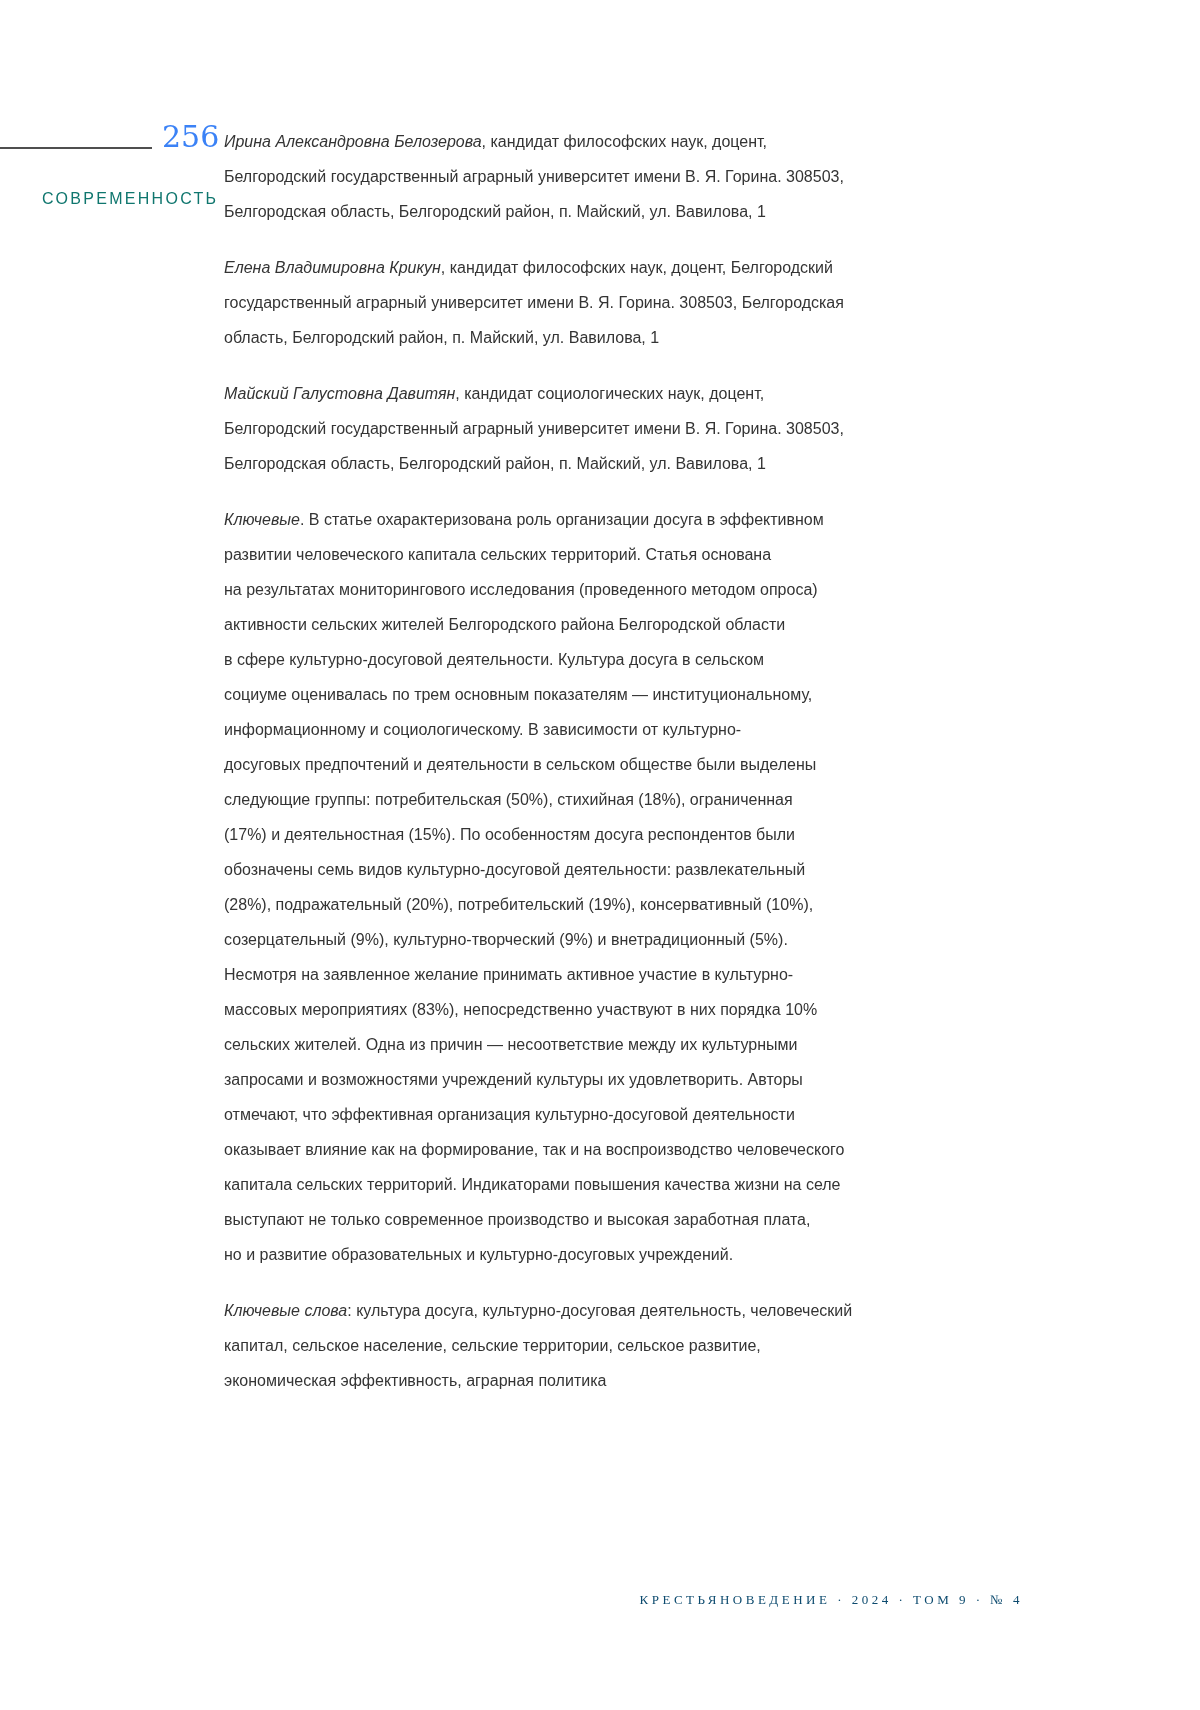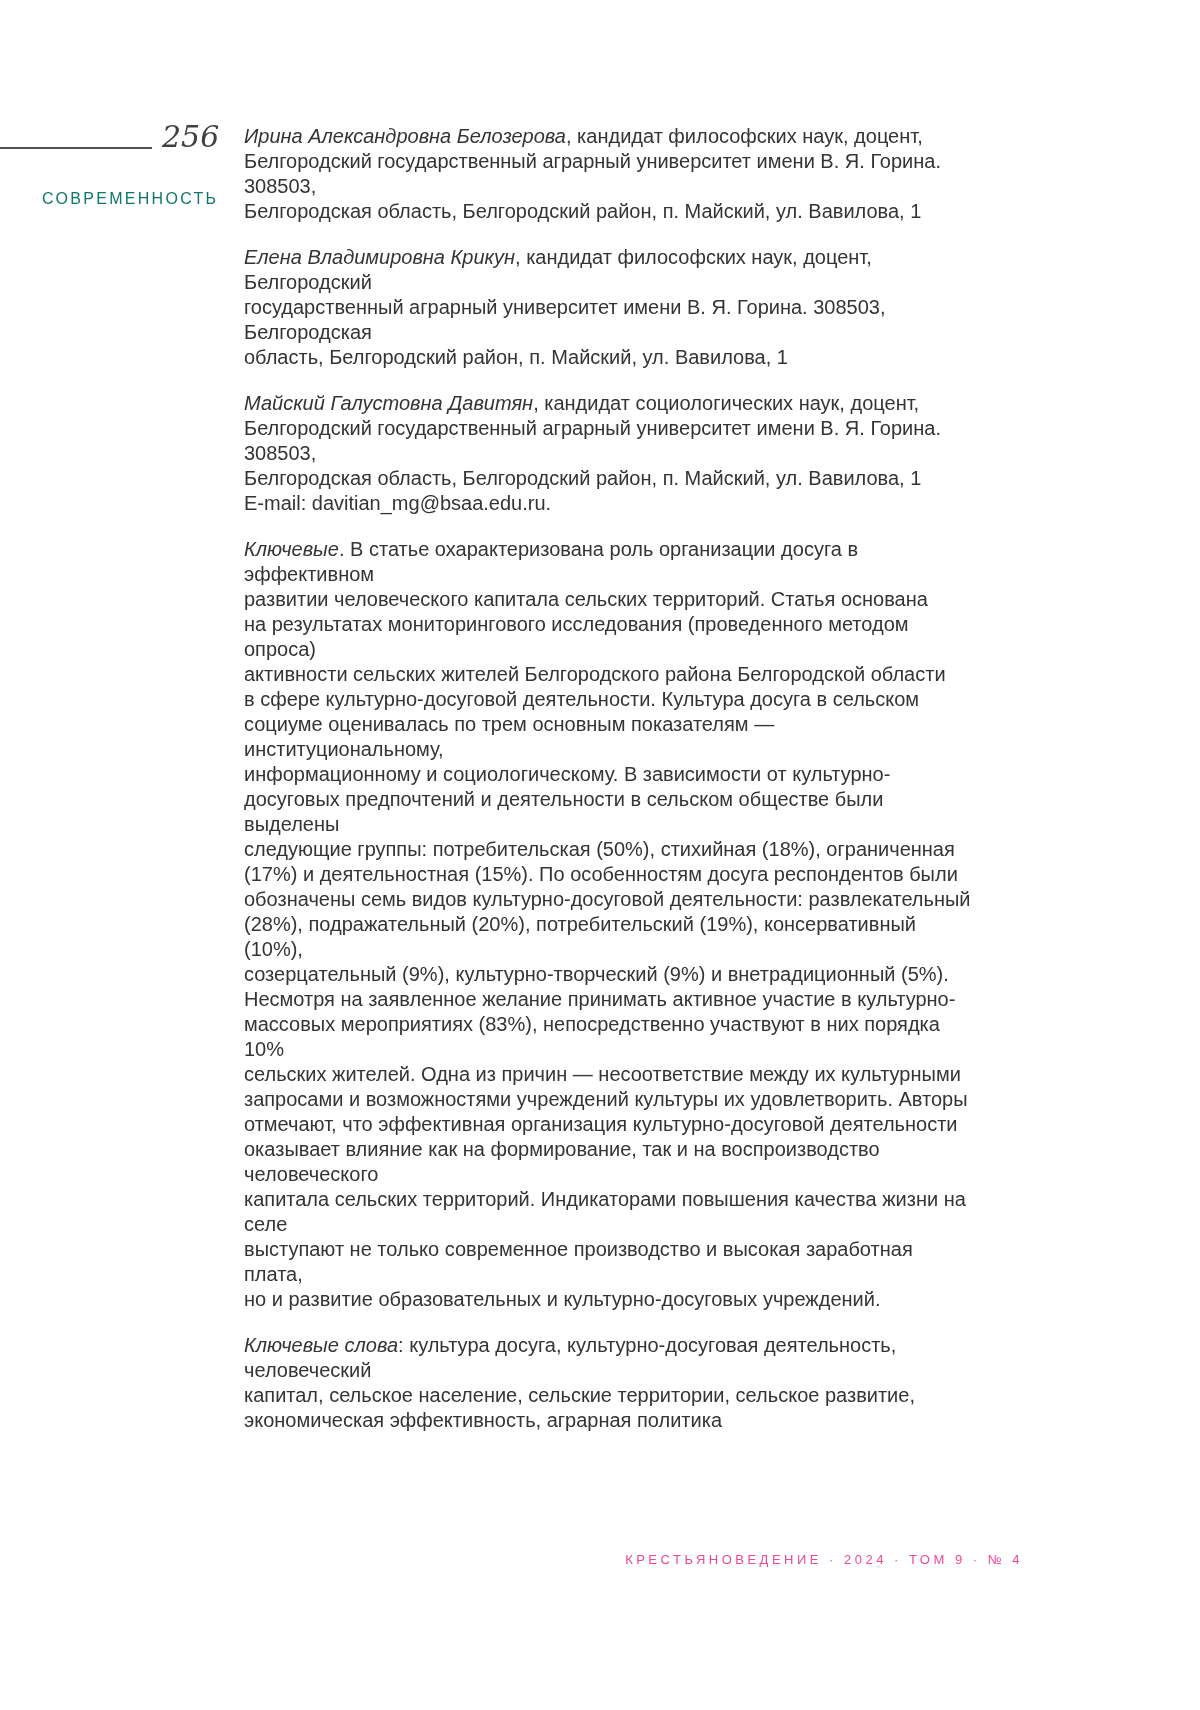--- a/index.html
+++ b/index.html
@@ -18,74 +18,73 @@
     top: 147px;
     width: 152px;
     height: 2px;
     background: #4f4f4f;
   }
   .page-number {
     position: absolute;
     left: 162px;
     top: 119px;
     font-family: "DejaVu Serif", serif;
-    font-style: italic;
     font-size: 30px;
-    color: #404040;
+    color: #3b82f6;
   }
   .section-label {
     position: absolute;
     left: 42px;
     top: 190px;
     font-size: 16px;
     letter-spacing: 2.3px;
     color: #0f766e;
   }
   .content {
     position: absolute;
-    left: 244px;
+    left: 224px;
     top: 124px;
     width: 732px;
-    font-size: 20px;
-    line-height: 25px;
+    font-size: 16px;
+    line-height: 35px;
   }
   .para {
     margin: 0 0 21px 0;
     white-space: pre-line;
   }
   .para em { font-style: italic; }
   .email-line { display: block; }
   .page-footer {
     position: absolute;
-    top: 1552px;
+    top: 1592px;
     right: 177px;
-    font-family: Liberation Sans, sans-serif;
+    font-family: Liberation Serif, serif;
     font-size: 13px;
     letter-spacing: 3.5px;
-    color: #ec4899;
+    color: #0c4a6e;
     white-space: nowrap;
   }
 </style>
 </head>
 <body>
 
 <div class="pagenum-rule"></div>
 <div class="page-number">256</div>
 <div class="section-label">СОВРЕМЕННОСТЬ</div>
 
 <main class="content">
   <p class="para"><em>Ирина Александровна Белозерова</em><span>, кандидат философских наук, доцент,
 Белгородский государственный аграрный университет имени В. Я. Горина. 308503,
 Белгородская область, Белгородский район, п. Майский, ул. Вавилова, 1</span></p>
   <p class="para"><em>Елена Владимировна Крикун</em><span>, кандидат философских наук, доцент, Белгородский
 государственный аграрный университет имени В. Я. Горина. 308503, Белгородская
 область, Белгородский район, п. Майский, ул. Вавилова, 1</span></p>
   <p class="para"><em>Майский Галустовна Давитян</em><span>, кандидат социологических наук, доцент,
 Белгородский государственный аграрный университет имени В. Я. Горина. 308503,
-Белгородская область, Белгородский район, п. Майский, ул. Вавилова, 1</span><span class="email-line">E-mail: davitian_mg@bsaa.edu.ru.</span></p>
+Белгородская область, Белгородский район, п. Майский, ул. Вавилова, 1</span></p>
   <p class="para"><em>Ключевые</em><span>. В статье охарактеризована роль организации досуга в эффективном
 развитии человеческого капитала сельских территорий. Статья основана
 на результатах мониторингового исследования (проведенного методом опроса)
 активности сельских жителей Белгородского района Белгородской области
 в сфере культурно-досуговой деятельности. Культура досуга в сельском
 социуме оценивалась по трем основным показателям — институциональному,
 информационному и социологическому. В зависимости от культурно-
 досуговых предпочтений и деятельности в сельском обществе были выделены
 следующие группы: потребительская (50%), стихийная (18%), ограниченная
 (17%) и деятельностная (15%). По особенностям досуга респондентов были

